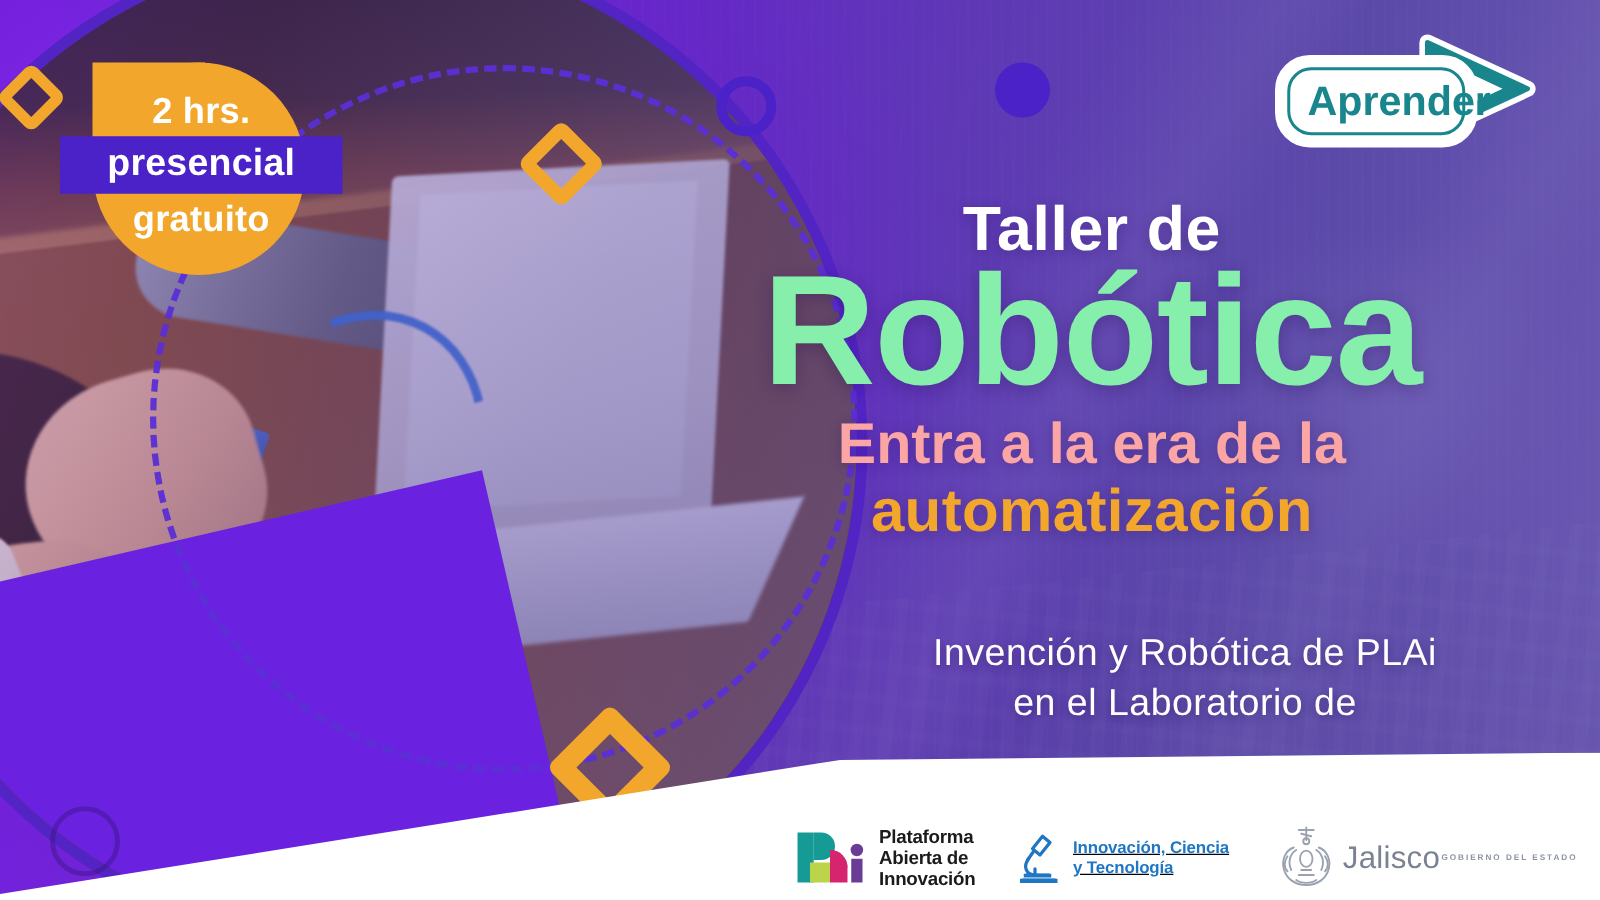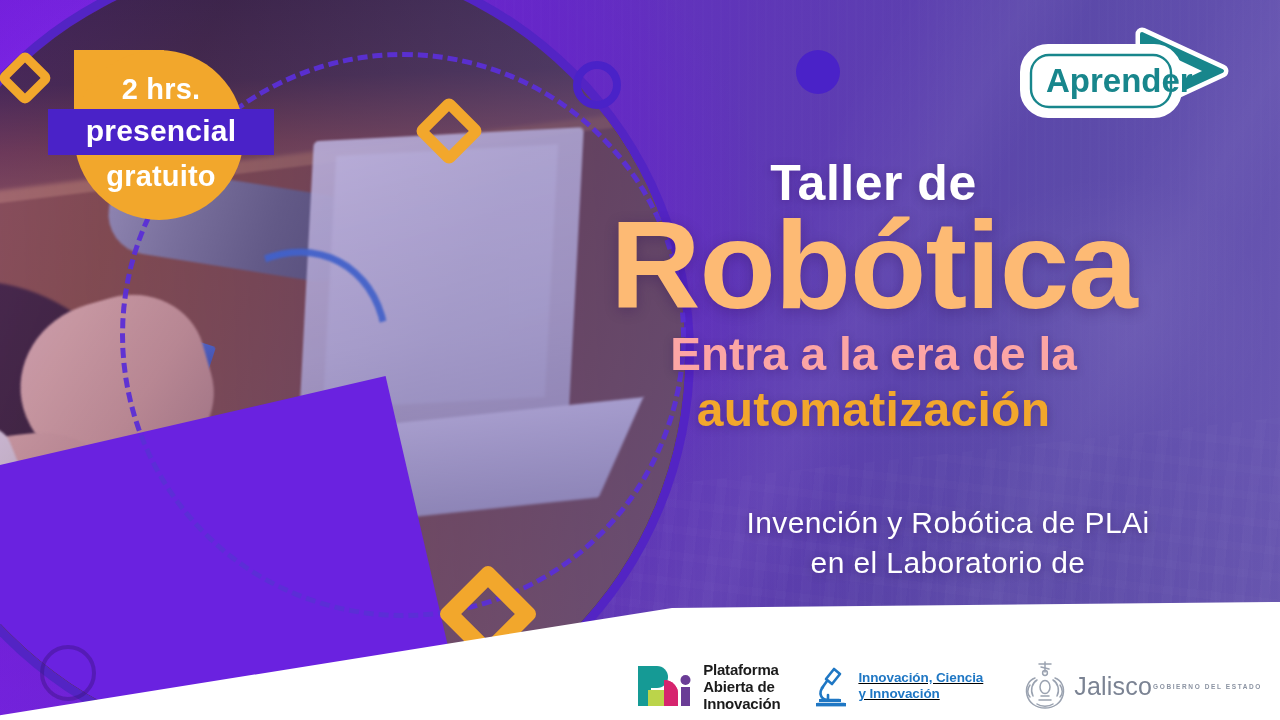--- a/index.html
+++ b/index.html
@@ -247,21 +247,21 @@
   .headline {
     position:absolute; left:495px; right:28px; top:155px;
     text-align:center; z-index:5;
   }
   .h-taller {
     font-size:50px; font-weight:800; color:#ffffff;
     letter-spacing:.5px; line-height:56px;
     text-shadow:0 2px 10px rgba(40,10,80,.28);
   }
   .h-robotica {
-    font-size:125px; font-weight:800; color:#fdba74;
+    font-size:125px; font-weight:800; color:#86efac;
     line-height:120px; letter-spacing:-1px; margin-top:-6px;
     text-shadow:0 3px 14px rgba(40,10,80,.30);
   }
   .h-entra {
     font-size:46px; font-weight:700; color:#fca5a5;
     line-height:54px; margin-top:2px;
     text-shadow:0 2px 10px rgba(40,10,80,.28);
   }
   .h-auto {
     font-size:48px; font-weight:700; color:#f2a72c;
@@ -422,21 +422,21 @@
           <path d="M9 22 c-5 6 -2 13 5 13"></path>
           <path d="M7 35 h18"></path>
           <path d="M4 39 h26"></path>
           <path d="M14 35 v-5"></path>
         </g>
         <rect x="5" y="34" width="22" height="3" fill="#1F77C4"></rect>
         <rect x="2" y="38" width="30" height="3.4" fill="#1F77C4"></rect>
       </svg>
       <div class="ict-text">
         <div>Innovación, Ciencia</div>
-        <div>y Innovación</div>
+        <div>y Tecnología</div>
       </div>
     </div>
 
     <div class="logo-box jal">
       <svg class="jal-mark" viewBox="0 0 56 52" xmlns="http://www.w3.org/2000/svg">
         <g fill="none" stroke="#9AA2B0" stroke-width="1.5" stroke-linecap="round">
           <path d="M28 2 v10"></path>
           <path d="M22 4 h12"></path>
           <path d="M24 7 l8 2"></path>
           <circle cx="28" cy="13" r="2.4"></circle>

